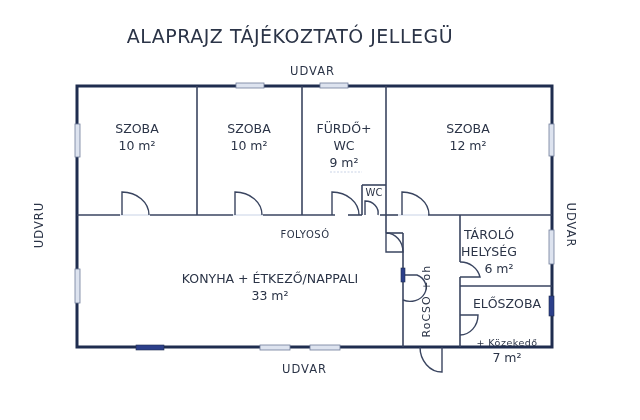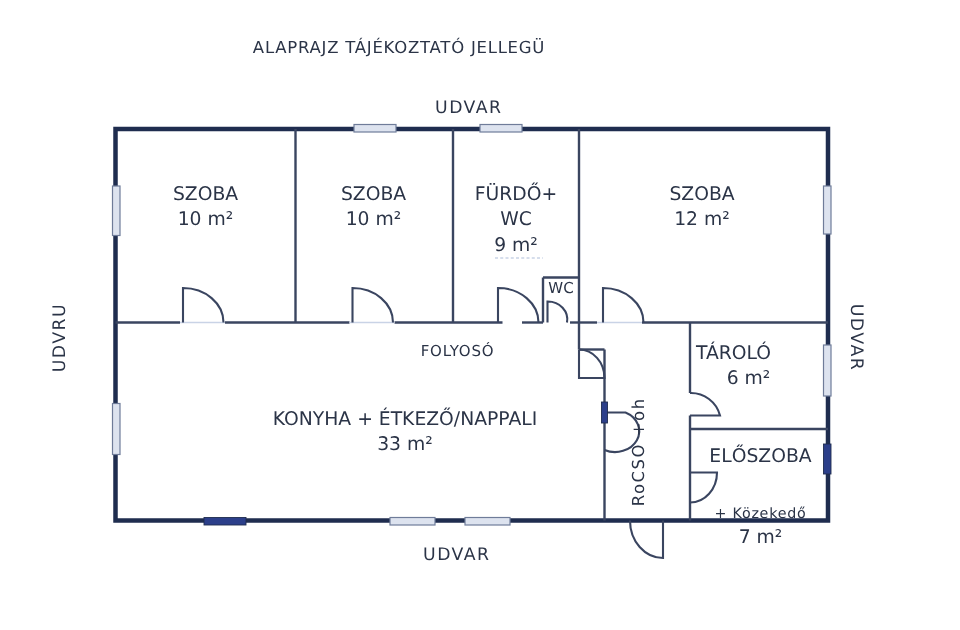--- a/index.html
+++ b/index.html
@@ -1,18 +1,18 @@
 <!DOCTYPE html>
 <html><head>
 <meta charset="utf-8">
 <style>
   html, body { margin: 0; padding: 0; background: #ffffff; }
   body { width: 640px; height: 420px; position: relative; overflow: hidden; font-family: "DejaVu Sans", sans-serif; color: #2b3447; }
   .plan { position: absolute; left: 0; top: 0; width: 640px; height: 420px; }
-  .title { position: absolute; left: 0; top: 25px; width: 532px; text-align: center; font-size: 11px; letter-spacing: 0.5px; color: #2b3447; }
+  .title { position: absolute; left: 0; top: 25px; width: 532px; text-align: center; font-size: 19px; letter-spacing: 0.5px; color: #2b3447; padding-left: 24px; }
   .lbl { position: absolute; text-align: center; font-size: 12.5px; line-height: 17px; color: #2b3447; white-space: nowrap; }
   .small { font-size: 10px; letter-spacing: 0.5px; }
   .tiny { font-size: 10px; }
   .rot-l { position: absolute; transform: rotate(-90deg); transform-origin: center; font-size: 11.5px; letter-spacing: 1px; white-space: nowrap; }
   .rot-r { position: absolute; transform: rotate(90deg); transform-origin: center; font-size: 11.5px; letter-spacing: 1px; white-space: nowrap; }
   .edge { position: absolute; font-size: 11.5px; letter-spacing: 1px; white-space: nowrap; }
 </style>
 </head>
 <body>
 
@@ -129,20 +129,21 @@
   <div>FOLYOSÓ</div>
 </div>
 
 <div class="lbl" style="left:160px; top:270px; width:220px;">
   <div>KONYHA + ÉTKEZŐ/NAPPALI</div>
   <div>33 m²</div>
 </div>
 
 <div class="lbl" style="left:444px; top:226px; width:90px;">
   <div>TÁROLÓ</div>
+  <div>HELYSÉG</div>
   <div style="padding-left:20px;">6 m²</div>
 </div>
 
 <div class="lbl" style="left:462px; top:296px; width:90px; line-height:15px;">
   <div>ELŐSZOBA</div>
   <div class="small" style="font-size:9.5px;margin-top:24px;">+ Közekedő</div>
   <div>7 m²</div>
 </div>
 
 <div class="rot-l" style="left:391px; top:296px; width:70px; text-align:center; font-size:11px;">

